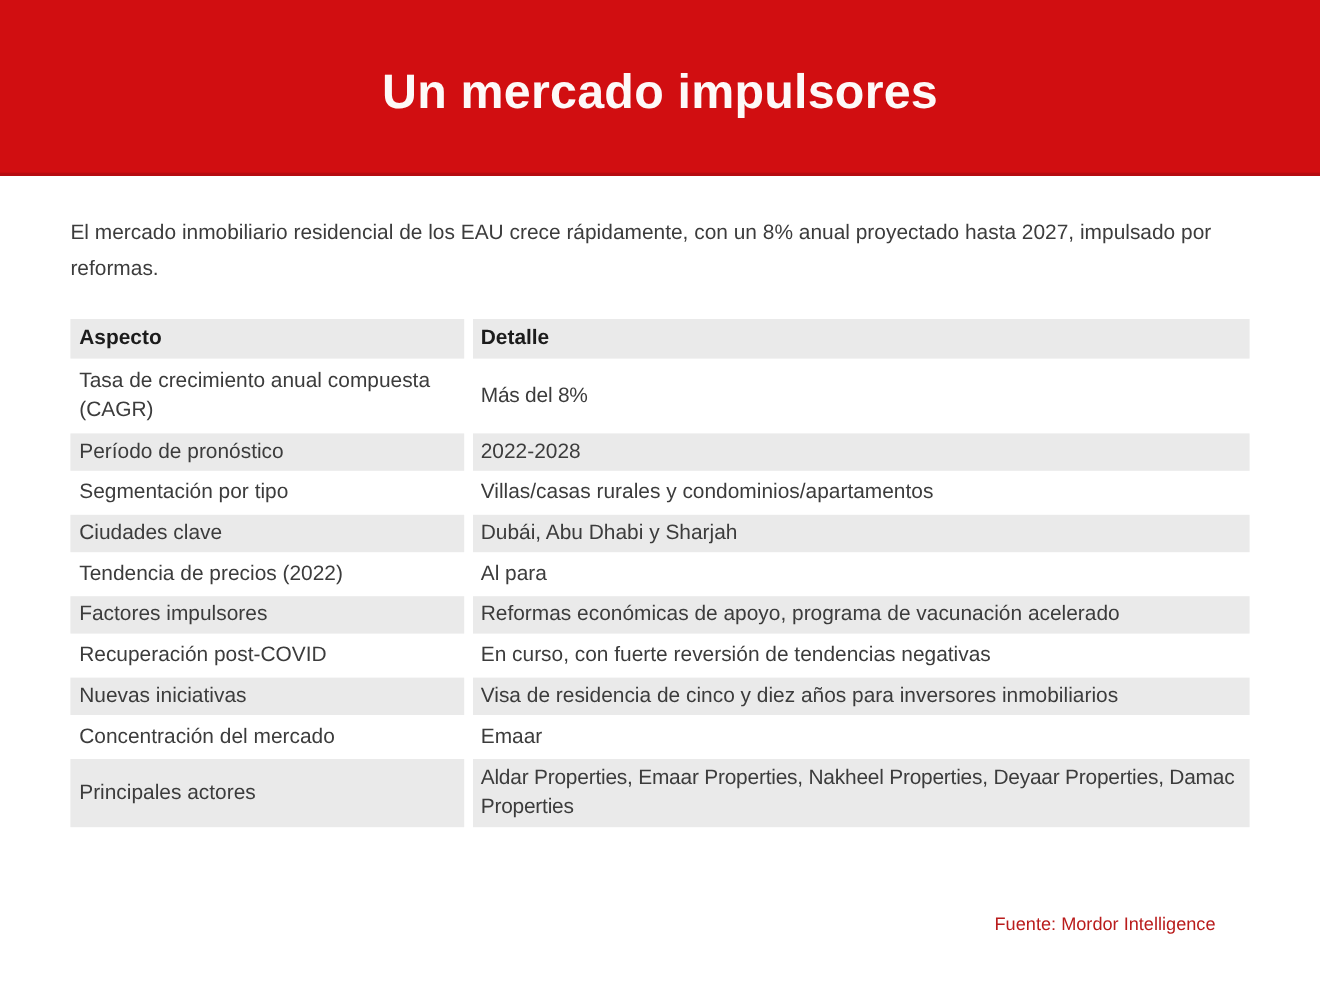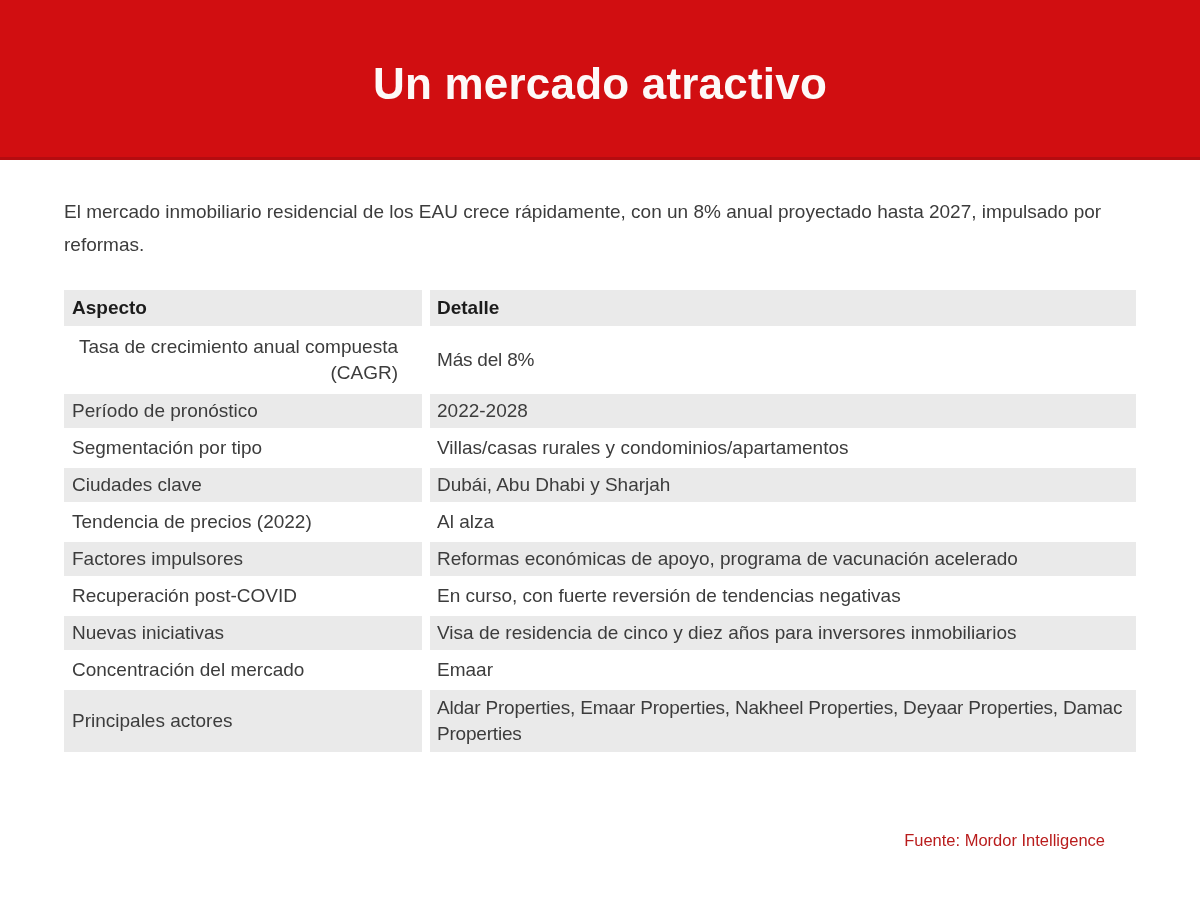--- a/index.html
+++ b/index.html
@@ -53,21 +53,20 @@
   .cell {
     display: flex;
     align-items: center;
     line-height: 26px;
     background: transparent;
   }
   .cell.aspect {
     width: 358px;
     flex: 0 0 358px;
     padding: 4px 24px 4px 8px;
-    text-align: right;
   }
   .cell.detail {
     flex: 1;
     padding: 4px 6px 4px 7px;
   }
   .trow.shaded .cell { background: #eaeaea; }
   .trow.header-row .cell {
     font-weight: 700;
     color: #1c1c1c;
   }
@@ -81,21 +80,21 @@
     font-size: 16.5px;
     color: #b91c1c;
   }
 </style>
 </head>
 <body>
 
 <div class="page">
 
   <header class="banner">
-    <h1>Un mercado atractivo</h1>
+    <h1>Un mercado impulsores</h1>
   </header>
 
   <main class="content">
 
     <p class="intro">El mercado inmobiliario residencial de los EAU crece rápidamente, con un 8% anual proyectado hasta 2027, impulsado por reformas.</p>
 
     <div class="table">
 
       <div class="trow header-row shaded">
         <div class="cell aspect">Aspecto</div>
@@ -117,21 +116,21 @@
         <div class="cell detail">Villas/casas rurales y condominios/apartamentos</div>
       </div>
 
       <div class="trow shaded">
         <div class="cell aspect">Ciudades clave</div>
         <div class="cell detail">Dubái, Abu Dhabi y Sharjah</div>
       </div>
 
       <div class="trow">
         <div class="cell aspect">Tendencia de precios (2022)</div>
-        <div class="cell detail">Al alza</div>
+        <div class="cell detail">Al para</div>
       </div>
 
       <div class="trow shaded">
         <div class="cell aspect">Factores impulsores</div>
         <div class="cell detail">Reformas económicas de apoyo, programa de vacunación acelerado</div>
       </div>
 
       <div class="trow">
         <div class="cell aspect">Recuperación post-COVID</div>
         <div class="cell detail">En curso, con fuerte reversión de tendencias negativas</div>

